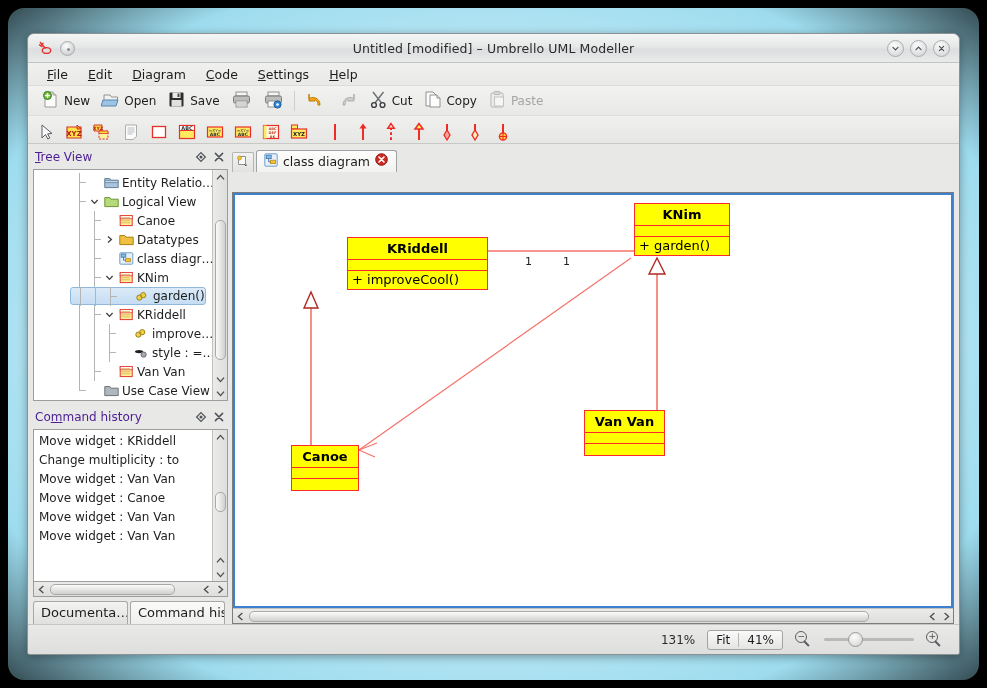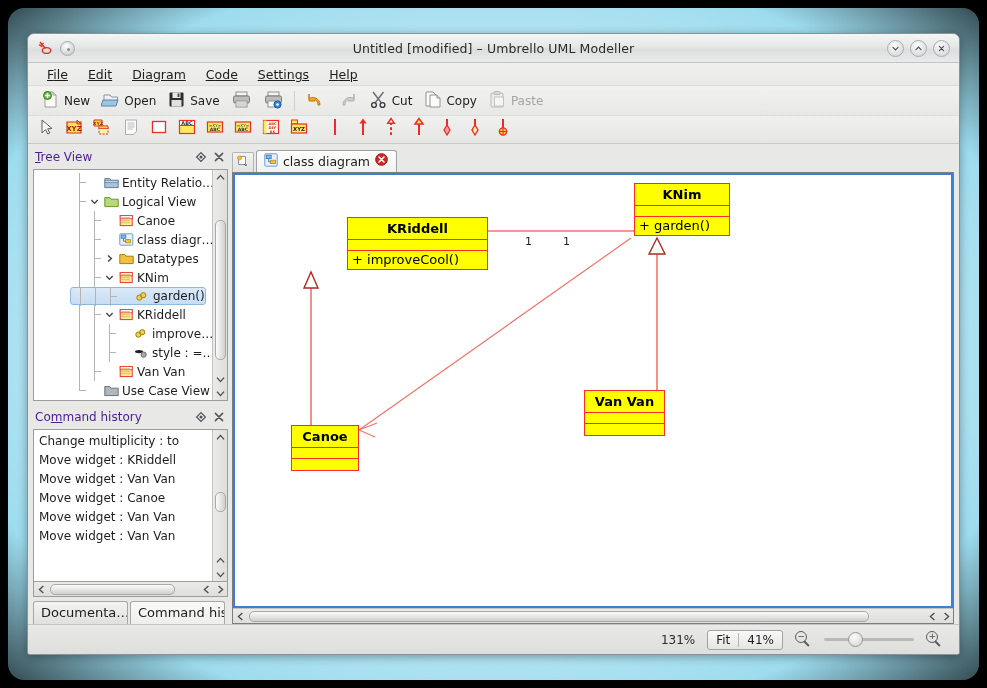--- a/index.html
+++ b/index.html
@@ -75,21 +75,21 @@
   .tb-btn svg { display:block; }
 
   
   .menubar {
     height: 23px; flex:0 0 23px;
     background: linear-gradient(to bottom,#f0f0ee,#e9e9e7);
     display:flex; align-items:center; padding-left:10px; gap: 2px;
     border-bottom: 1px solid #dcdcda;
   }
   .menu-item {
-    font-size: 12.5px; color:#1d1d1d; padding: 2px 9px; border-radius:2px;text-decoration:underline;
+    font-size: 12.5px; color:#1d1d1d; padding: 2px 9px; border-radius:2px;
   }
   .menu-item u { text-decoration: underline; }
 
   
   .toolbar1 {
     height: 30px; flex:0 0 30px;
     background: linear-gradient(to bottom,#f2f2f0,#e8e8e6);
     display:flex; align-items:center; padding-left: 8px; gap: 1px;
     border-bottom: 1px solid #dddddb;
   }
@@ -98,21 +98,21 @@
     padding: 2px 5px; border-radius:3px;
     font-size: 12px; color:#1d1d1d; height:25px;
   }
   .tbtn.disabled { color:#a5a5a5; }
   .tsep { width:1px; height:20px; background:#cfcfcd; margin: 0 4px; }
 
   
   .toolbar2 {
     height: 28px; flex:0 0 28px;
     background: linear-gradient(to bottom,#f0f0ee,#e6e6e4);
-    display:flex; align-items:flex-start; padding-left: 8px; gap: 6px;
+    display:flex; align-items:flex-end; padding-left: 8px; gap: 6px;
     border-bottom: 1px solid #c8c8c6;
   }
   .utool { width:22px; height:22px; display:flex; align-items:center; justify-content:center; border-radius:3px; }
 
   
   .bodyarea { flex:1 1 auto; display:flex; min-height:0; background:#e8e8e6; padding: 4px 5px 0 5px; gap:4px; }
 
   
   .leftdock { width: 195px; flex:0 0 195px; display:flex; flex-direction:column; gap:3px; min-height:0; }
 
@@ -178,21 +178,21 @@
   .docktabs { height: 24px; flex:0 0 24px; display:flex; align-items:flex-end; gap:2px; padding-top:3px; }
   .dtab {
     font-size:13px; color:#1d1d1d; padding: 3px 7px 4px 7px;
     border:1px solid #a8a8a6; border-bottom:none; border-radius:3px 3px 0 0;
     background: linear-gradient(to bottom,#f3f3f1,#e0e0de);
     max-width: 95px; overflow:hidden; white-space:nowrap;
   }
   .dtab.active { background: linear-gradient(to bottom,#fafaf8,#eeeeec); }
 
   
-  .editor { flex:1 1 auto; display:flex; flex-direction:column; min-width:0; }
+  .editor { flex:1 1 auto; display:flex; flex-direction:column; min-width:0;gap:20px; }
   .tabstrip {
     height: 24px; flex:0 0 24px; display:flex; align-items:flex-end; gap:2px;
   }
   .corner-btn {
     width:22px; height:20px; display:flex; align-items:center; justify-content:center;
     background: linear-gradient(to bottom,#f2f2f0,#e2e2e0);
     border:1px solid #b4b4b2; border-bottom:none; border-radius:2px 2px 0 0;
   }
   .dtab2 {
     display:flex; align-items:center; gap:5px;
@@ -597,43 +597,43 @@
                     <rect x="1.2" y="1.6" width="12" height="10" fill="#ffef9c" stroke="#e0382c" stroke-width="1"></rect>
                     <rect x="1.2" y="1.6" width="12" height="3.2" fill="#ffffff" stroke="#e0382c" stroke-width="0.8"></rect>
                     <path d="M2.2 3.4 h9 M2.2 6.8 h9 M2.2 8.8 h9" stroke="#d0a33a" stroke-width="0.7"></path>
                   </svg>
                 </span>
                 <span>Canoe</span>
               </div>
               <div class="trow">
                 <span class="tline"></span>
                 <span class="tline elbow"></span>
+                <span class="texp"><svg width="9" height="9" viewBox="0 0 9 9" style="vertical-align:middle">
+                    <path d="M3 1.4 L6.4 4.5 L3 7.6" stroke="#3f3f3f" stroke-width="1.3" fill="none"></path>
+                  </svg></span>
+                <span class="ticon">
+                  <svg width="15" height="13" viewBox="0 0 15 13">
+                    <path d="M0.8 2.6 h5 l1.2 1.6 h7.2 v7.4 h-13.4 z" fill="#f0c040" stroke="#a8820d" stroke-width="1"></path>
+                  </svg>
+                </span>
+                <span>Datatypes</span>
+              </div>
+              <div class="trow">
+                <span class="tline"></span>
+                <span class="tline elbow"></span>
                 <span class="texp"></span>
                 <span class="ticon">
                   <svg width="15" height="13" viewBox="0 0 15 13">
                     <rect x="0.8" y="0.8" width="13" height="11.4" rx="1" fill="#e8f1fb" stroke="#6f9ec9" stroke-width="1"></rect>
                     <rect x="2.2" y="2" width="4.6" height="3.2" fill="#86bde8" stroke="#3b74a8" stroke-width="0.8"></rect>
                     <rect x="6.6" y="6.6" width="4.8" height="3.2" fill="#f5c33a" stroke="#b98c12" stroke-width="0.8"></rect>
                     <path d="M4.5 5.2 L4.5 8.2 L6.6 8.2" stroke="#3b74a8" stroke-width="0.9" fill="none"></path>
                   </svg>
                 </span>
                 <span>class diagr…</span>
-              </div>
-              <div class="trow">
-                <span class="tline"></span>
-                <span class="tline elbow"></span>
-                <span class="texp"><svg width="9" height="9" viewBox="0 0 9 9" style="vertical-align:middle">
-                    <path d="M3 1.4 L6.4 4.5 L3 7.6" stroke="#3f3f3f" stroke-width="1.3" fill="none"></path>
-                  </svg></span>
-                <span class="ticon">
-                  <svg width="15" height="13" viewBox="0 0 15 13">
-                    <path d="M0.8 2.6 h5 l1.2 1.6 h7.2 v7.4 h-13.4 z" fill="#f0c040" stroke="#a8820d" stroke-width="1"></path>
-                  </svg>
-                </span>
-                <span>Datatypes</span>
               </div>
               <div class="trow">
                 <span class="tline"></span>
                 <span class="tline elbow"></span>
                 <span class="texp"><svg width="9" height="9" viewBox="0 0 9 9" style="vertical-align:middle">
                     <path d="M1.4 3 L4.5 6.4 L7.6 3" stroke="#3f3f3f" stroke-width="1.3" fill="none"></path>
                   </svg></span>
                 <span class="ticon">
                   <svg width="15" height="13" viewBox="0 0 15 13">
                     <rect x="1.2" y="1.6" width="12" height="10" fill="#ffef9c" stroke="#e0382c" stroke-width="1"></rect>
@@ -758,22 +758,22 @@
           <svg width="12" height="12" viewBox="0 0 12 12">
             <path d="M2.4 2.4 L9.6 9.6 M9.6 2.4 L2.4 9.6" stroke="#50545a" stroke-width="1.5" stroke-linecap="round"></path>
           </svg>
         </span>
       </div>
 
       <div style="display:flex; flex-direction:column; flex:1 1 auto; min-height:0;">
         <div class="panel-frame" style="flex:1 1 auto;">
           <div class="panel-inner">
             <div class="cmdlist" id="cmd-container">
+                <div class="cmdrow">Move widget : KRiddell</div>
                 <div class="cmdrow">Change multiplicity :  to</div>
-                <div class="cmdrow">Move widget : KRiddell</div>
                 <div class="cmdrow">Move widget : Van Van</div>
                 <div class="cmdrow">Move widget : Canoe</div>
                 <div class="cmdrow">Move widget : Van Van</div>
                 <div class="cmdrow">Move widget : Van Van</div>
               </div>
           </div>
           <div class="vscroll">
             <div class="vs-arrow">
               <svg width="9" height="7" viewBox="0 0 9 7">
                   <path d="M1 5.4 L4.5 1.4 L8 5.4" stroke="#4b4b4b" stroke-width="1.3" fill="none"></path>

